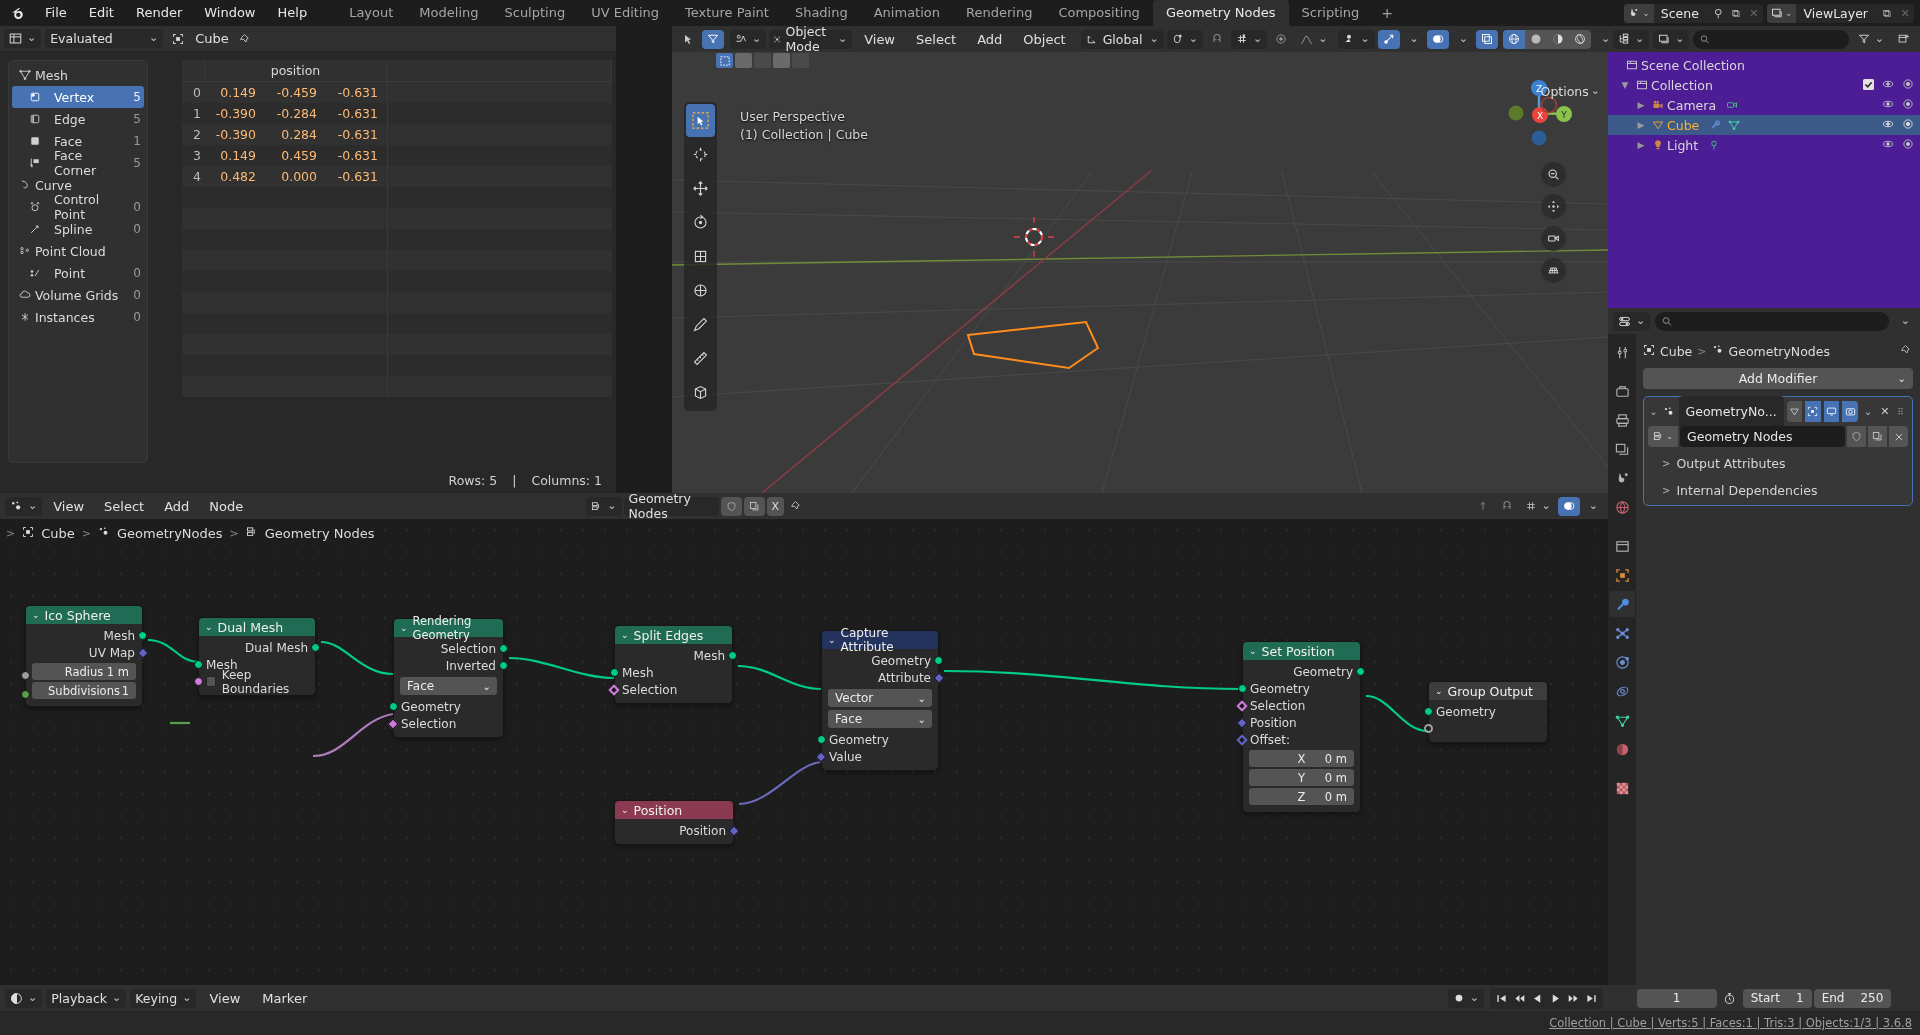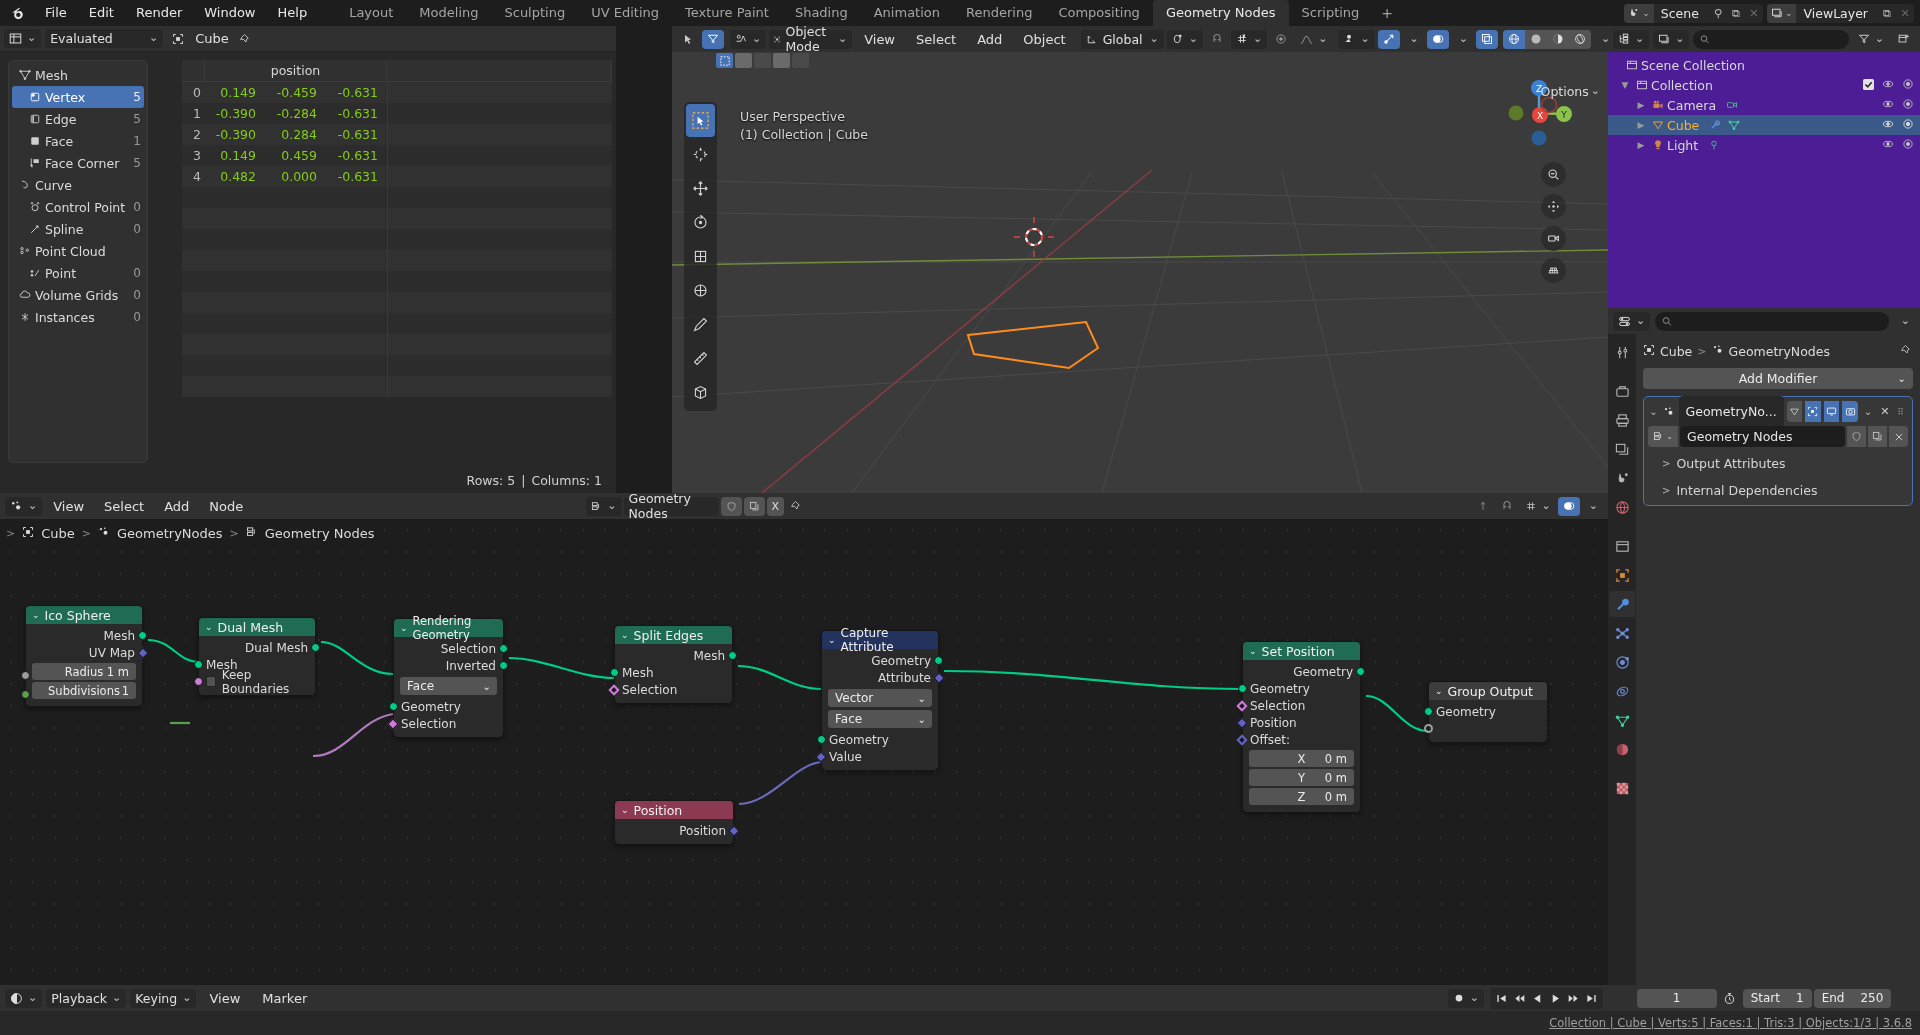--- a/index.html
+++ b/index.html
@@ -41,36 +41,36 @@
   #spreadsheet { left:0; top:26px; width:616px; height:467px; background:#303030; }
   .ss-body { position:absolute; left:0; top:26px; right:0; bottom:0; background:#282828; }
   .ss-side { position:absolute; left:8px; top:8px; width:140px; bottom:30px; background:#303030;
              border:1px solid #3a3a3a; border-radius:5px; padding:3px 0; }
   .ss-row { height:22px; display:flex; align-items:center; padding:0 6px; font-size:12.5px; color:#dcdcdc; }
   .ss-row.sel { background:#4772b3; color:#fff; border-radius:3px; margin:0 3px; padding:0 3px; }
   .ss-row .lbl { flex:1; }
   .ss-row .cnt { color:#9a9a9a; font-size:12px; }
   .ss-row.sel .cnt { color:#e8eefc; }
   .ss-ico { width:20px; display:inline-flex; justify-content:center; color:#c8c8c8; font-size:12px; }
-  .ss-row.indent { padding-left:16px; }
+  .ss-row.indent { padding-left:16px;gap:9px; }
   .ss-row.sel.indent { padding-left:13px; }
   .ss-table { position:absolute; left:182px; top:8px; right:4px; bottom:30px; }
   .ss-colhdr { height:22px; display:flex; background:#303030; border-bottom:1px solid #3a3a3a; }
   .ss-idxcol { width:22px; }
   .ss-poscol { width:183px; text-align:center; font-size:12.5px; color:#d8d8d8; line-height:22px;
                border-left:1px solid #3a3a3a; border-right:1px solid #3a3a3a; }
   .ss-rest { flex:1; border-right:1px solid #3a3a3a; }
   .ss-tr { height:21px; display:flex; font-size:12.5px; }
   .ss-tr:nth-child(odd) { background:#2c2c2c; }
   .ss-tr:nth-child(even) { background:#313131; }
   .ss-idx { width:22px; text-align:right; padding-right:3px; color:#bdbdbd; line-height:21px; }
-  .ss-c { width:61px; text-align:right; padding-right:9px; color:#84cc16; line-height:21px; }
+  .ss-c { width:61px; text-align:right; padding-right:9px; color:#fdba74; line-height:21px; }
   .ss-blank { flex:1; border-left:1px solid #3a3a3a; }
   .ss-foot { position:absolute; left:0; right:0; bottom:0; height:26px; display:flex;
-             align-items:center; justify-content:flex-end; padding-right:14px; gap:6px;
+             align-items:center; justify-content:flex-end; padding-right:14px; gap:15px;
              font-size:12.5px; color:#d2d2d2; background:#282828;padding-left:33px;}
 
   
   #viewport { left:672px; top:26px; width:936px; height:467px; background:#393939; }
   .vp-hdr { height:26px; display:flex; align-items:center; gap:3px; padding:0 5px; background:#303030; }
   .vp-canvas { position:absolute; left:0; top:26px; right:0; bottom:0; overflow:hidden;
      background:linear-gradient(#3b3b3b,#3b3b3b); }
   .vp-overlay-txt { position:absolute; left:68px; top:56px; font-size:12.5px; color:#d8d8d8;
                     text-shadow:0 1px 2px #000; line-height:18px; }
   .tool-col { position:absolute; left:12px; top:50px; width:33px; background:#262626cc;

